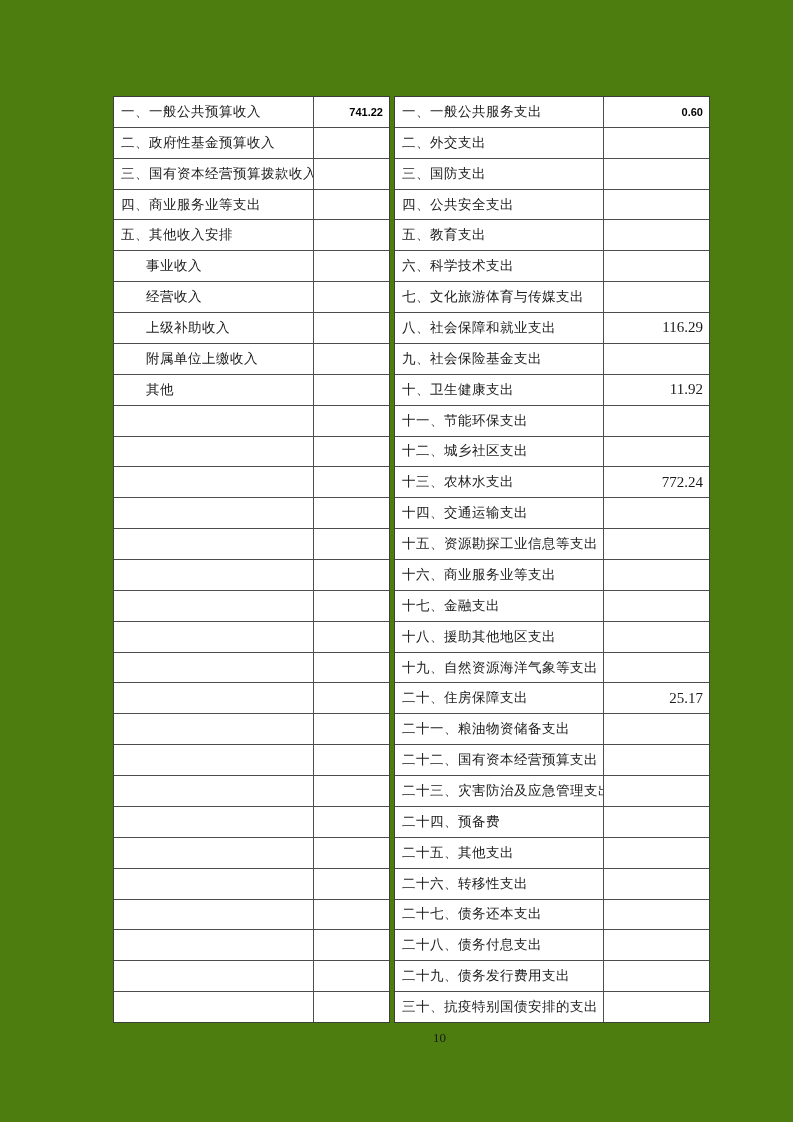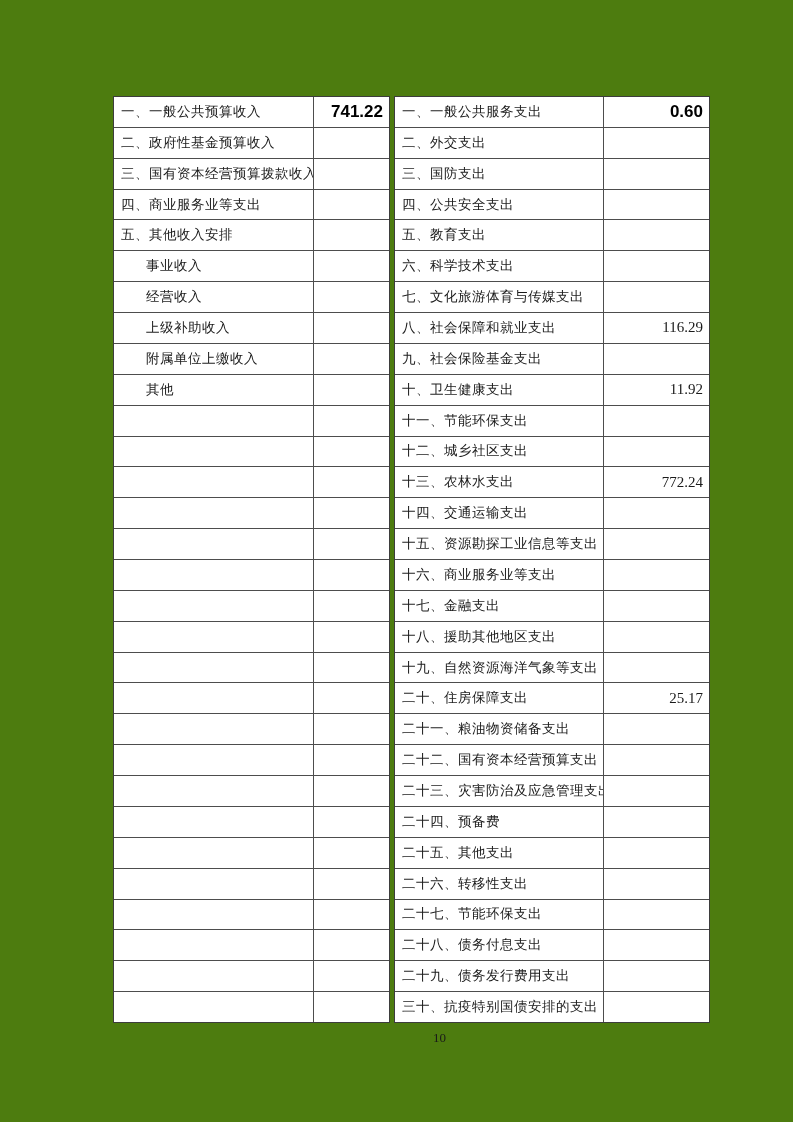--- a/index.html
+++ b/index.html
@@ -57,21 +57,21 @@
     padding-left: 32px;
   }
   .cell.value {
     justify-content: flex-end;
     padding-right: 6px;
     font-size: 15px;
     font-family: "Liberation Serif", serif;
   }
   .cell.value.strong {
     font-family: "Liberation Sans", sans-serif;
-    font-size: 17px;
+    font-size: 11px;
     font-weight: 600;
     color: #000000;
   }
   .page-number {
     position: absolute;
     top: 1030px;
     left: 0;
     width: 100%;
     text-align: center;
     text-indent: 14px;
@@ -193,21 +193,21 @@
       <div class="cell label">二十二、国有资本经营预算支出</div>
       <div class="cell value"></div>
       <div class="cell label">二十三、灾害防治及应急管理支出</div>
       <div class="cell value"></div>
       <div class="cell label">二十四、预备费</div>
       <div class="cell value"></div>
       <div class="cell label">二十五、其他支出</div>
       <div class="cell value"></div>
       <div class="cell label">二十六、转移性支出</div>
       <div class="cell value"></div>
-      <div class="cell label">二十七、节能环保支出</div>
+      <div class="cell label">二十七、债务还本支出</div>
       <div class="cell value"></div>
       <div class="cell label">二十八、债务付息支出</div>
       <div class="cell value"></div>
       <div class="cell label">二十九、债务发行费用支出</div>
       <div class="cell value"></div>
       <div class="cell label">三十、抗疫特别国债安排的支出</div>
       <div class="cell value"></div>
     </div>
   <div class="page-number">10</div>
 </div>

